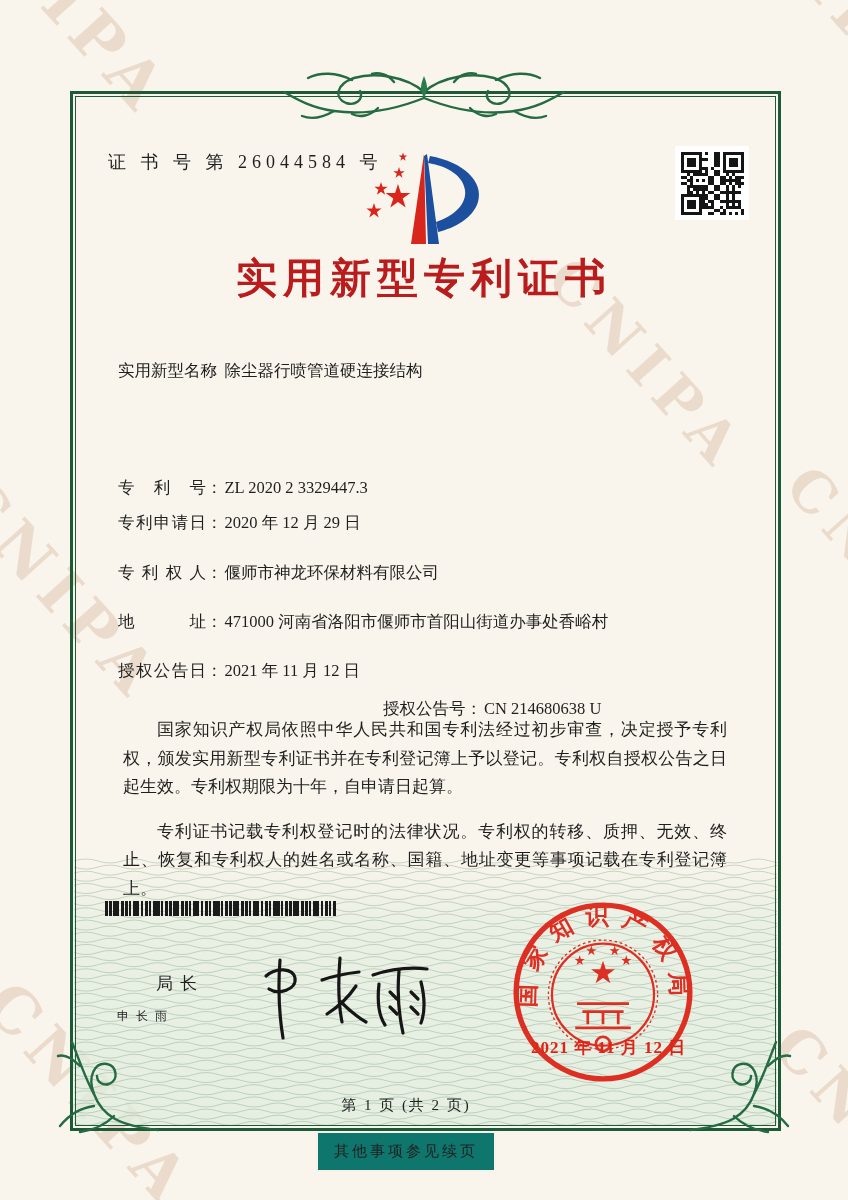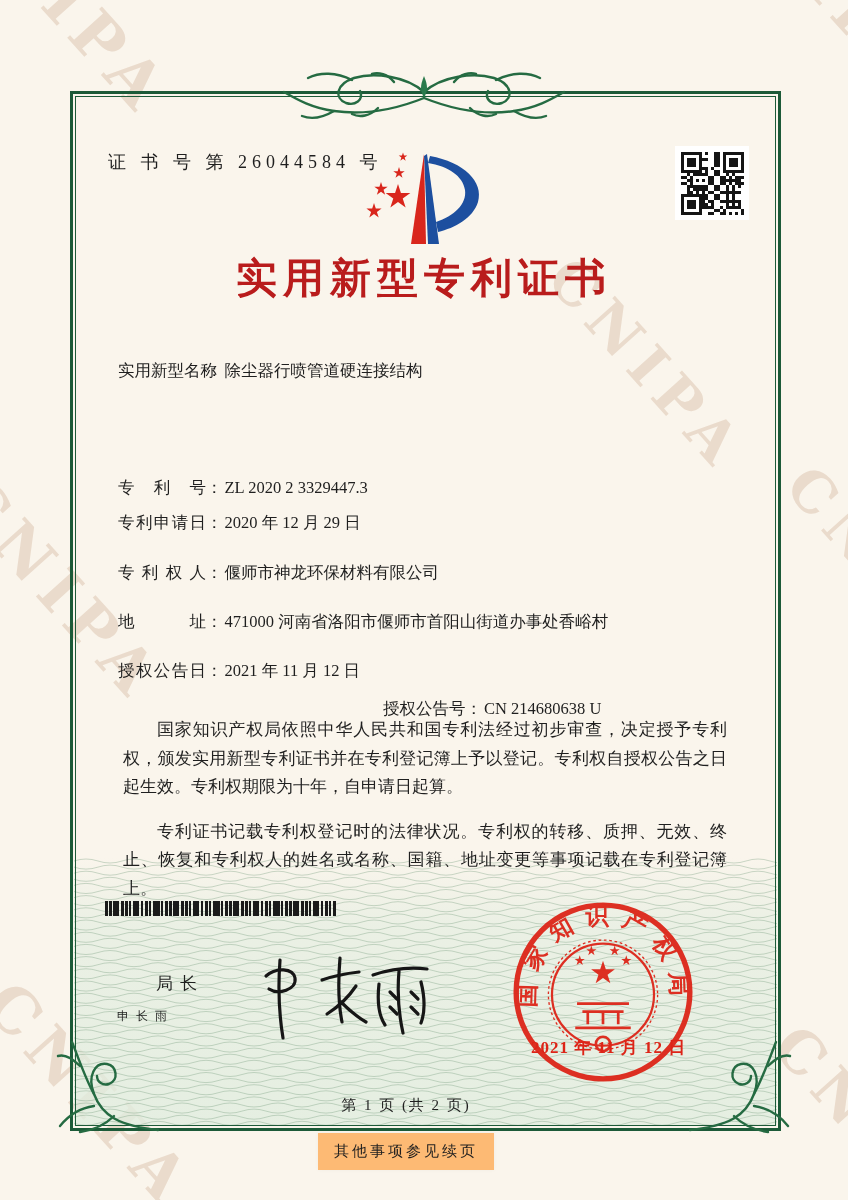--- a/index.html
+++ b/index.html
@@ -49,21 +49,21 @@
   .signer-title{position:absolute;left:117px;top:972px;z-index:5;font-size:17px;letter-spacing:7px;margin-left:39px;}
   .signer-name{position:absolute;left:117px;top:1008px;z-index:5;font-size:12px;letter-spacing:7px;}
   .signature{position:absolute;left:252px;top:942px;width:195px;height:100px;z-index:6;}
   .signature path{fill:none;stroke:#161616;stroke-width:3.2;stroke-linecap:round;}
   .seal{position:absolute;left:509px;top:898px;width:188px;height:188px;z-index:6;opacity:.94;}
   .seal-date{position:absolute;left:531px;top:1036px;z-index:7;color:#dd2417;font-size:17px;
              letter-spacing:1px;white-space:nowrap;font-weight:bold;}
   .page-no{position:absolute;left:50%;top:1096px;transform:translateX(-50%);margin-left:-18px;
            z-index:5;font-size:15px;letter-spacing:2px;}
   .note{position:absolute;left:50%;top:1133px;transform:translateX(-50%);margin-left:-18px;z-index:5;
-        background:#fdba74;padding:9px 16px;font-size:15px;letter-spacing:3px;box-shadow:0 0 4px rgba(0,0,0,.04);}
+        background:#0f766e;padding:9px 16px;font-size:15px;letter-spacing:3px;box-shadow:0 0 4px rgba(0,0,0,.04);}
 </style>
 </head>
 <body>
 
 <div class="page">
 
   <span class="wm wm1">CNIPA</span>
   <span class="wm wm2">CNIPA</span>
   <span class="wm wm3">CNIPA</span>
   <span class="wm wm4">CNIPA</span>

